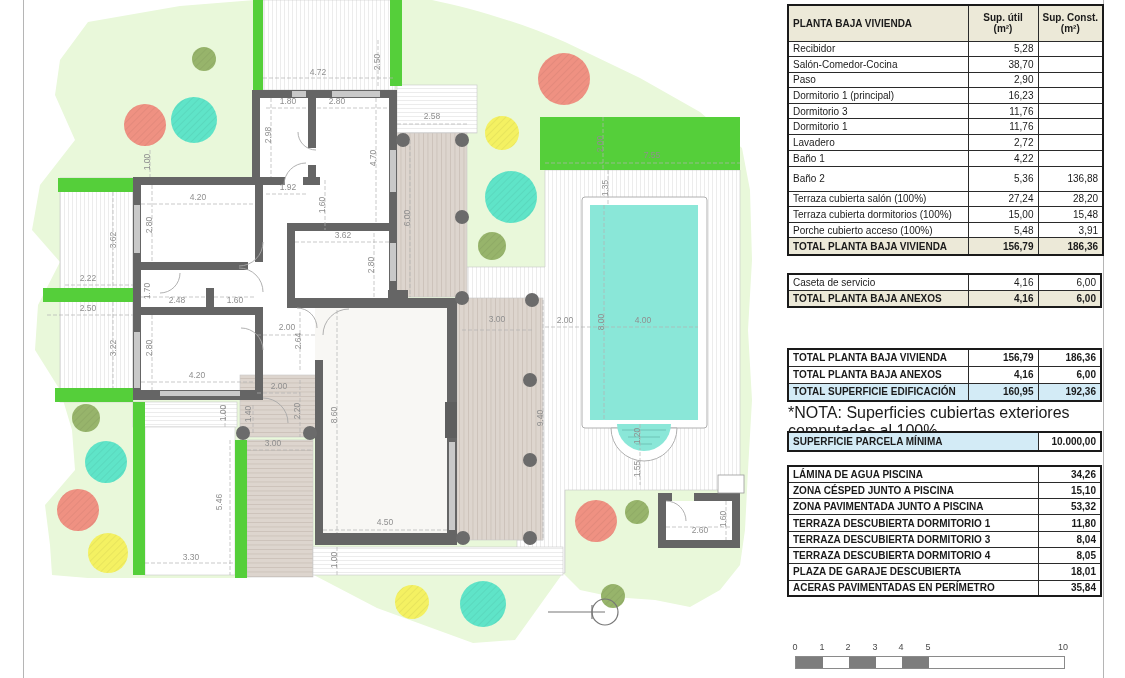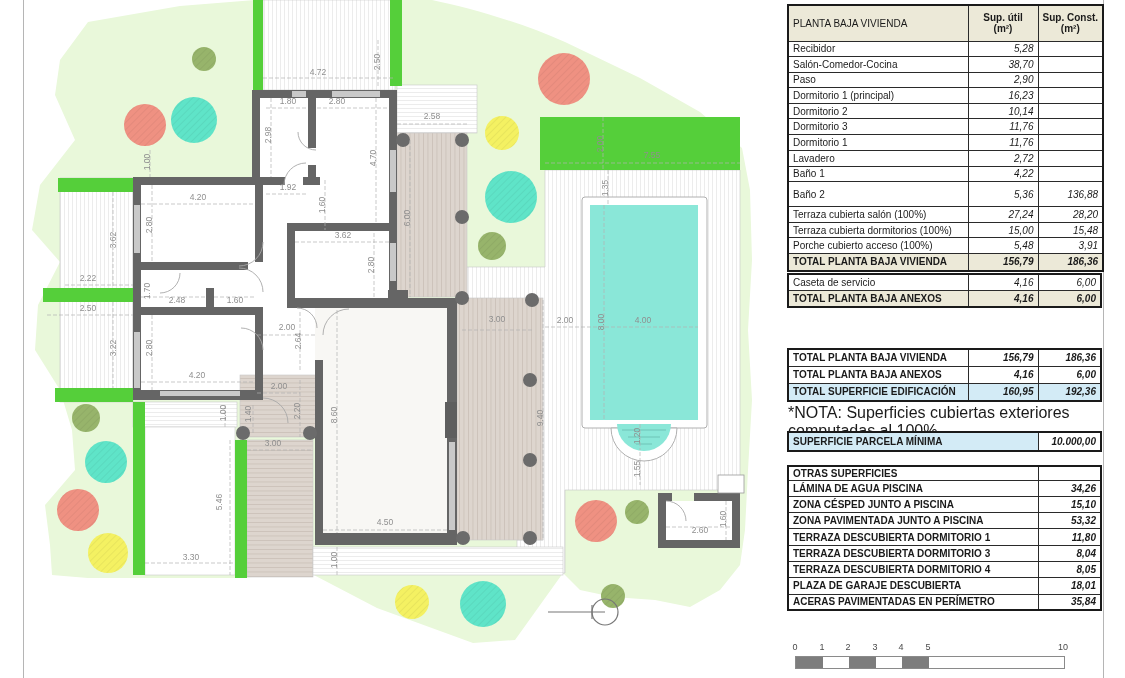--- a/index.html
+++ b/index.html
@@ -5,24 +5,24 @@
   html,body{margin:0;padding:0;background:#fff;}
   .stage{position:relative;width:1125px;height:678px;background:#ffffff;overflow:hidden;
          font-family:"Liberation Sans",sans-serif;}
   .frameline{position:absolute;top:0;bottom:0;width:1px;background:#b5b5b5;}
   svg text.dim{font-family:"Liberation Sans",sans-serif;font-size:8.5px;fill:#8f8f8f;}
   
   table.tbl{position:absolute;border-collapse:collapse;table-layout:fixed;
             border:2px solid #1a1a1a;background:#fff;}
   table.tbl td{border:1px solid #2a2a2a;font-size:10px;color:#1a1a1a;
                padding:0 4px;overflow:hidden;white-space:nowrap;}
-  td.ttl{font-weight:normal;font-size:10.5px;background:#ece9d8;}
+  td.ttl{font-weight:bold;font-size:10.5px;background:#ece9d8;}
   td.hdr{font-weight:bold;background:#ece9d8;color:#17365d;text-align:center;
          font-size:10px;line-height:11px;}
-  td.num{text-align:right;font-style:italic;}
+  td.num{text-align:right;}
   td.tot{font-weight:bold;background:#ece9d8;}
   td.blue{font-weight:bold;background:#d3ebf6;}
   td.b{font-weight:bold;}
   .nota{position:absolute;font-size:16px;color:#1a1a1a;}
   
   .sbar{position:absolute;}
   .sbar .nums{position:relative;height:12px;font-size:9px;color:#4a4a4a;}
   .sbar .nums span{position:absolute;transform:translateX(-50%);}
   .sbar .bar{margin-top:2px;height:11px;border:1px solid #8a8a8a;display:flex;width:268px;}
   .sbar .seg{height:100%;}
@@ -361,25 +361,20 @@
           <td>Paso</td>
           <td class="num">2,90</td>
           <td class="num"></td>
         </tr>
     <tr style="height:15.6px">
           <td>Dormitorio 1 (principal)</td>
           <td class="num">16,23</td>
           <td class="num"></td>
         </tr>
     <tr style="height:15.6px">
-          <td>Dormitorio 2</td>
-          <td class="num">10,14</td>
-          <td class="num"></td>
-        </tr>
-    <tr style="height:15.6px">
           <td>Dormitorio 3</td>
           <td class="num">11,76</td>
           <td class="num"></td>
         </tr>
     <tr style="height:15.6px">
           <td>Dormitorio 1</td>
           <td class="num">11,76</td>
           <td class="num"></td>
         </tr>
     <tr style="height:16px">
@@ -479,24 +474,20 @@
     </tr>
   </tbody>
     </table>
 
   <table class="tbl" style="left:787px;top:465px">
     <colgroup>
         <col style="width:250px">
         <col style="width:63px">
       </colgroup>
     <tbody>
-        <tr style="height:14px">
-          <td class="b">OTRAS SUPERFICIES</td>
-          <td></td>
-        </tr>
     <tr style="height:16.3px">
           <td class="b">LÁMINA DE AGUA PISCINA</td>
           <td class="b num">34,26</td>
         </tr>
     <tr style="height:16.3px">
           <td class="b">ZONA CÉSPED JUNTO A PISCINA</td>
           <td class="b num">15,10</td>
         </tr>
     <tr style="height:16.3px">
           <td class="b">ZONA PAVIMENTADA JUNTO A PISCINA</td>

